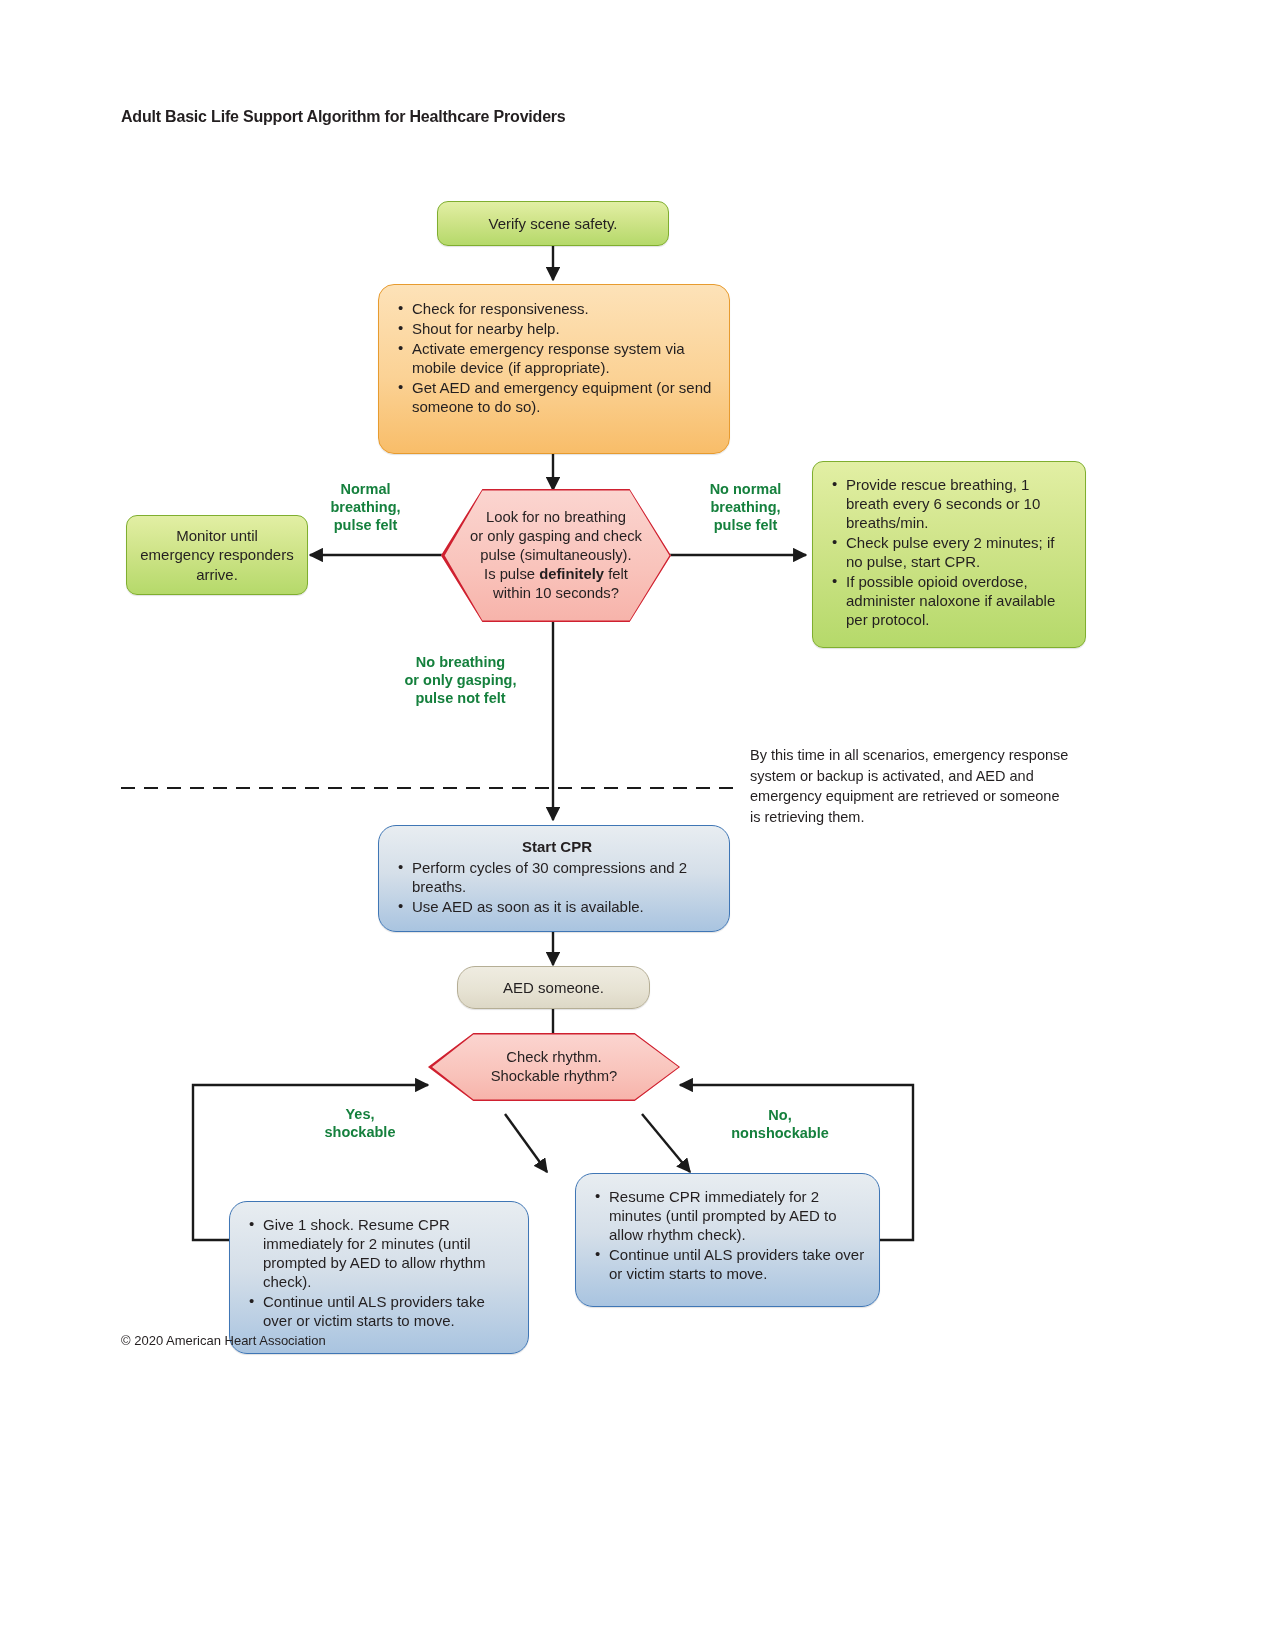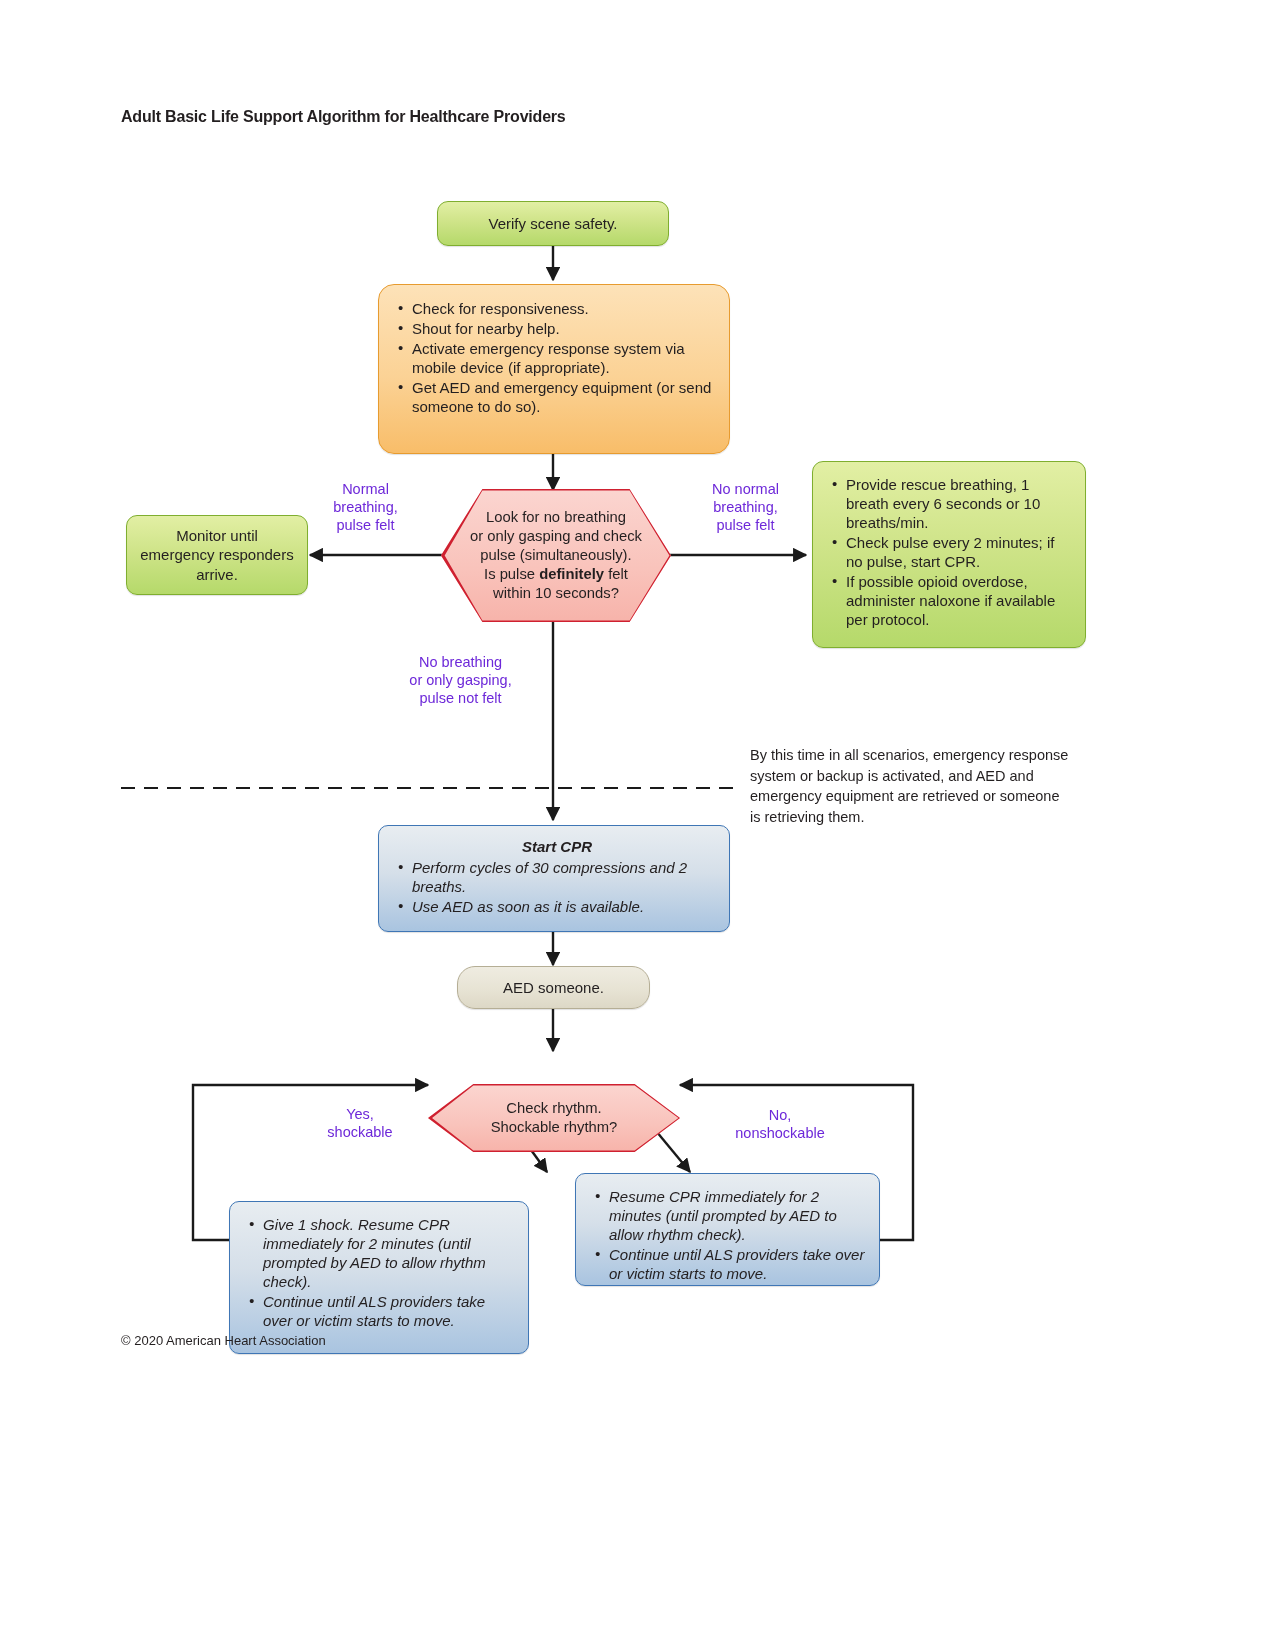--- a/index.html
+++ b/index.html
@@ -32,23 +32,22 @@
     border:1px solid #7fae2f;border-radius:11px;
     box-shadow:0 1px 1px rgba(0,0,0,.12);
   }
   .orange{
     background:linear-gradient(180deg,#fde2b8 0%,#fbd295 55%,#f8bd69 100%);
     border:1px solid #e79b2f;border-radius:16px;
     box-shadow:0 1px 1px rgba(0,0,0,.12);
   }
   .blue{
     background:linear-gradient(180deg,#e8edf1 0%,#d5dfe9 45%,#a9c4e0 100%);
-    border:1px solid #3f76b5;border-radius:10px;
-    box-shadow:0 1px 1px rgba(0,0,0,.12);
-    font-style:italic;
+    border:1px solid #3f76b5;border-radius:18px;
+    box-shadow:0 1px 1px rgba(0,0,0,.12);
   }
   .beige{
     background:linear-gradient(180deg,#efece1 0%,#e7e3d4 55%,#ddd8c6 100%);
     border:1px solid #b5ae95;border-radius:18px;
     box-shadow:0 1px 1px rgba(0,0,0,.12);
   }
   .hex-wrap{position:absolute;}
   .hex{
     width:100%;height:100%;
     background:linear-gradient(180deg,#fbd5d0 0%,#f9c3bb 60%,#f7b3aa 100%);
@@ -72,21 +71,21 @@
   ul.bullets > li{
     position:relative;padding-left:15px;margin:0 0 1px 0;
     font-size:15px;line-height:1.27;
   }
   ul.bullets > li:before{
     content:"\2022";position:absolute;left:1px;top:-1px;font-size:15px;
   }
   .hdr{font-weight:bold;text-align:center;font-size:15px;line-height:1.3;margin-bottom:1px;}
 
   .edge-label{
-    position:absolute;color:#6d28d9;font-weight:normal;
+    position:absolute;color:#15803d;font-weight:bold;
     font-size:14.5px;line-height:1.24;text-align:center;
   }
   b.strong{font-weight:bold;}
 </style>
 </head>
 <body>
 
 <div id="stage">
 
   <div class="title">Adult Basic Life Support Algorithm for Healthcare Providers</div>
@@ -169,39 +168,39 @@
     <ul class="bullets">
       <li>Perform cycles of 30 compressions and 2 breaths.</li>
       <li>Use AED as soon as it is available.</li>
     </ul>
   </div>
 
   <div class="node beige" style="left:457px;top:966px;width:193px;height:43px;display:flex;align-items:center;justify-content:center;">
     <div class="boxtext center">AED someone.</div>
   </div>
 
-  <div class="hex-wrap" style="left:428px;top:1084px;width:252px;height:68px;">
+  <div class="hex-wrap" style="left:428px;top:1033px;width:252px;height:68px;">
     <div class="hex"></div>
     <div class="hex-border"></div>
     <div class="hex-text">
       <div>
         <div>Check rhythm.</div>
         <div>Shockable rhythm?</div>
       </div>
     </div>
   </div>
 
   <div class="node blue" style="left:229px;top:1201px;width:300px;height:153px;padding:13px 12px 10px 18px;">
     <ul class="bullets">
       <li>Give 1 shock. Resume CPR immediately for 2 minutes (until prompted by AED to allow rhythm check).</li>
       <li>Continue until ALS providers take over or victim starts to move.</li>
     </ul>
   </div>
 
-  <div class="node blue" style="left:575px;top:1173px;width:305px;height:113px;padding:13px 12px 10px 18px;">
+  <div class="node blue" style="left:575px;top:1173px;width:305px;height:134px;padding:13px 12px 10px 18px;">
     <ul class="bullets">
       <li>Resume CPR immediately for 2 minutes (until prompted by AED to allow rhythm check).</li>
       <li>Continue until ALS providers take over or victim starts to move.</li>
     </ul>
   </div>
 
   <div class="edge-label" style="left:298px;top:481px;width:135px;white-space:pre-line;">Normal
 breathing,
 pulse felt</div>
 

